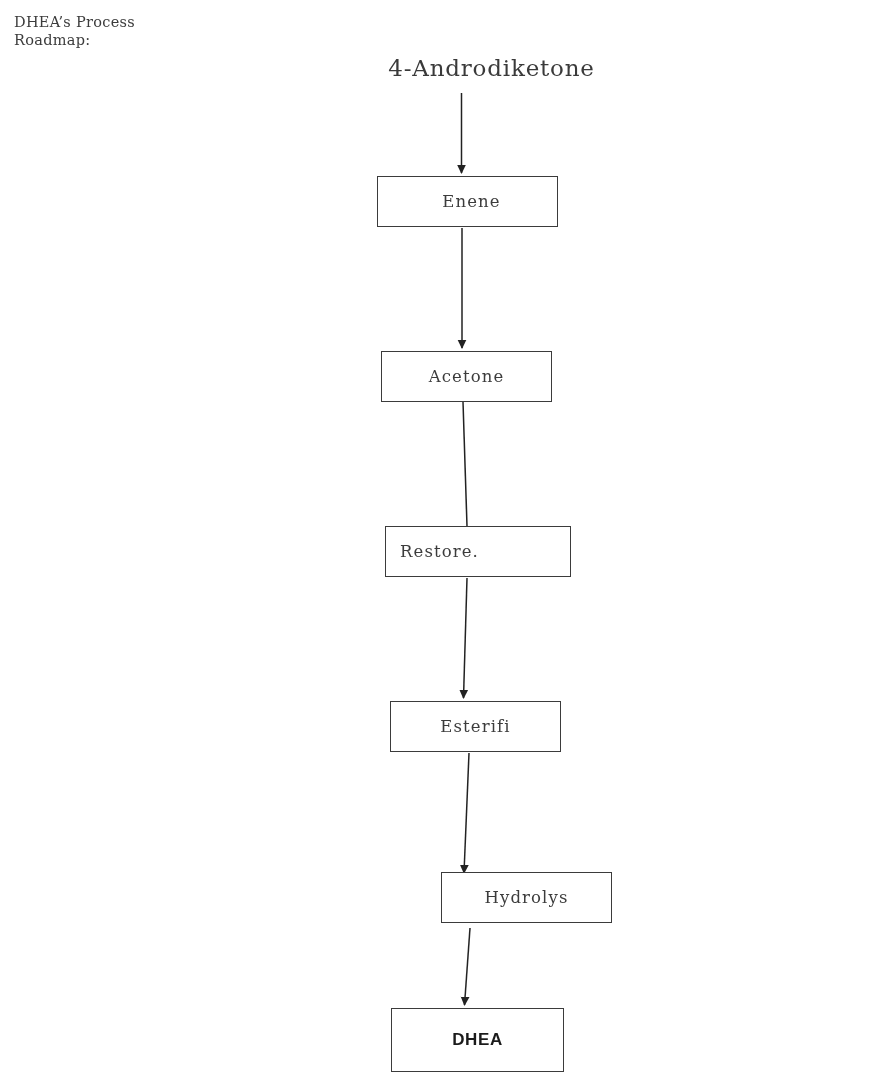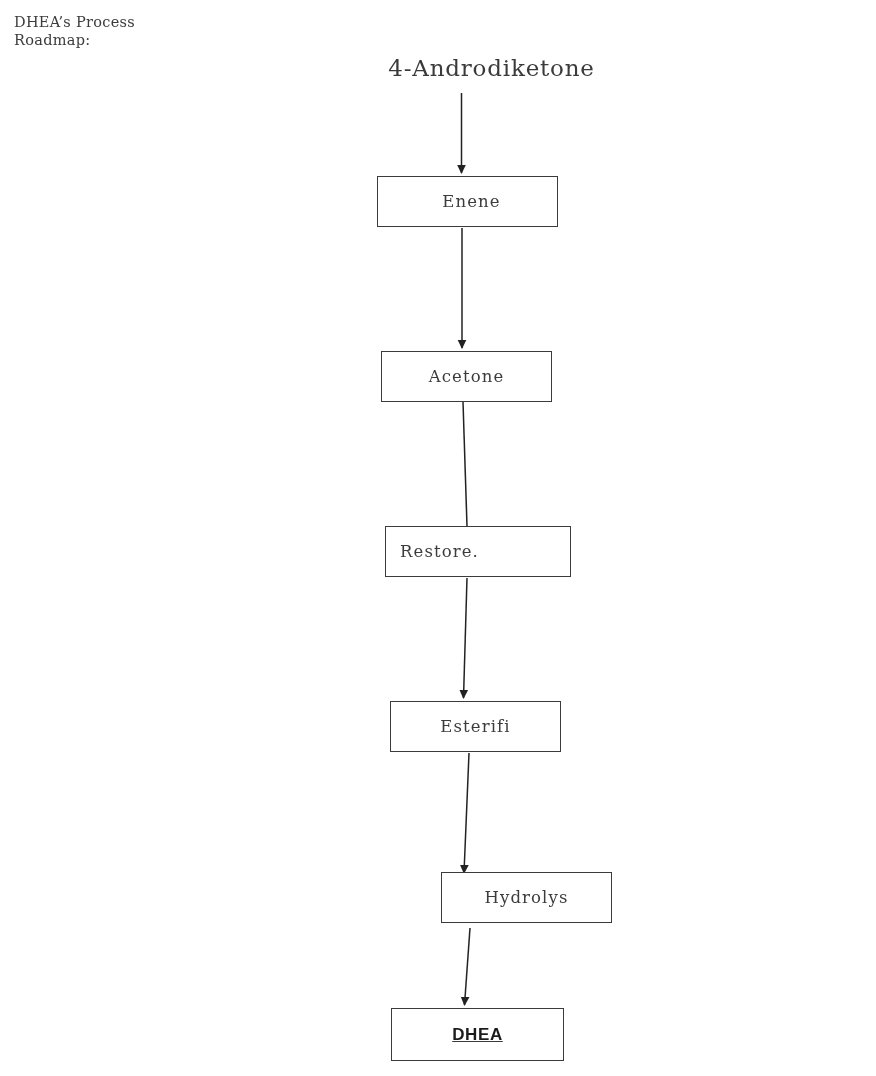--- a/index.html
+++ b/index.html
@@ -86,21 +86,21 @@
     text-align: center;
     padding-left: 0;
   }
 
   
   #box-enene     { left: 377px; top: 176px;  width: 181px; height: 51px; padding-left: 8px; }
   #box-acetone   { left: 381px; top: 351px;  width: 171px; height: 51px; align-items: center; }
   #box-restore   { left: 385px; top: 526px;  width: 186px; height: 51px; }
   #box-esterifi  { left: 390px; top: 701px;  width: 171px; height: 51px; }
   #box-hydrolys  { left: 395px; top: 872px;  width: 171px; height: 51px; margin-left: 46px; }
-  #box-dhea      { left: 391px; top: 1008px; width: 173px; height: 53px; text-decoration: underline; }
+  #box-dhea      { left: 391px; top: 1008px; width: 173px; height: 64px; }
 </style>
 </head>
 <body>
 
 <svg id="diagram-canvas" viewBox="0 0 876 1076" xmlns="http://www.w3.org/2000/svg">
   <defs>
     <marker id="arrowhead" viewBox="0 0 10 10" refX="8.6" refY="5" markerWidth="6.4" markerHeight="6.4" orient="auto-start-reverse">
       <path d="M 0 0.4 L 9.6 5 L 0 9.6 z" fill="#222222"></path>
     </marker>
   </defs>

